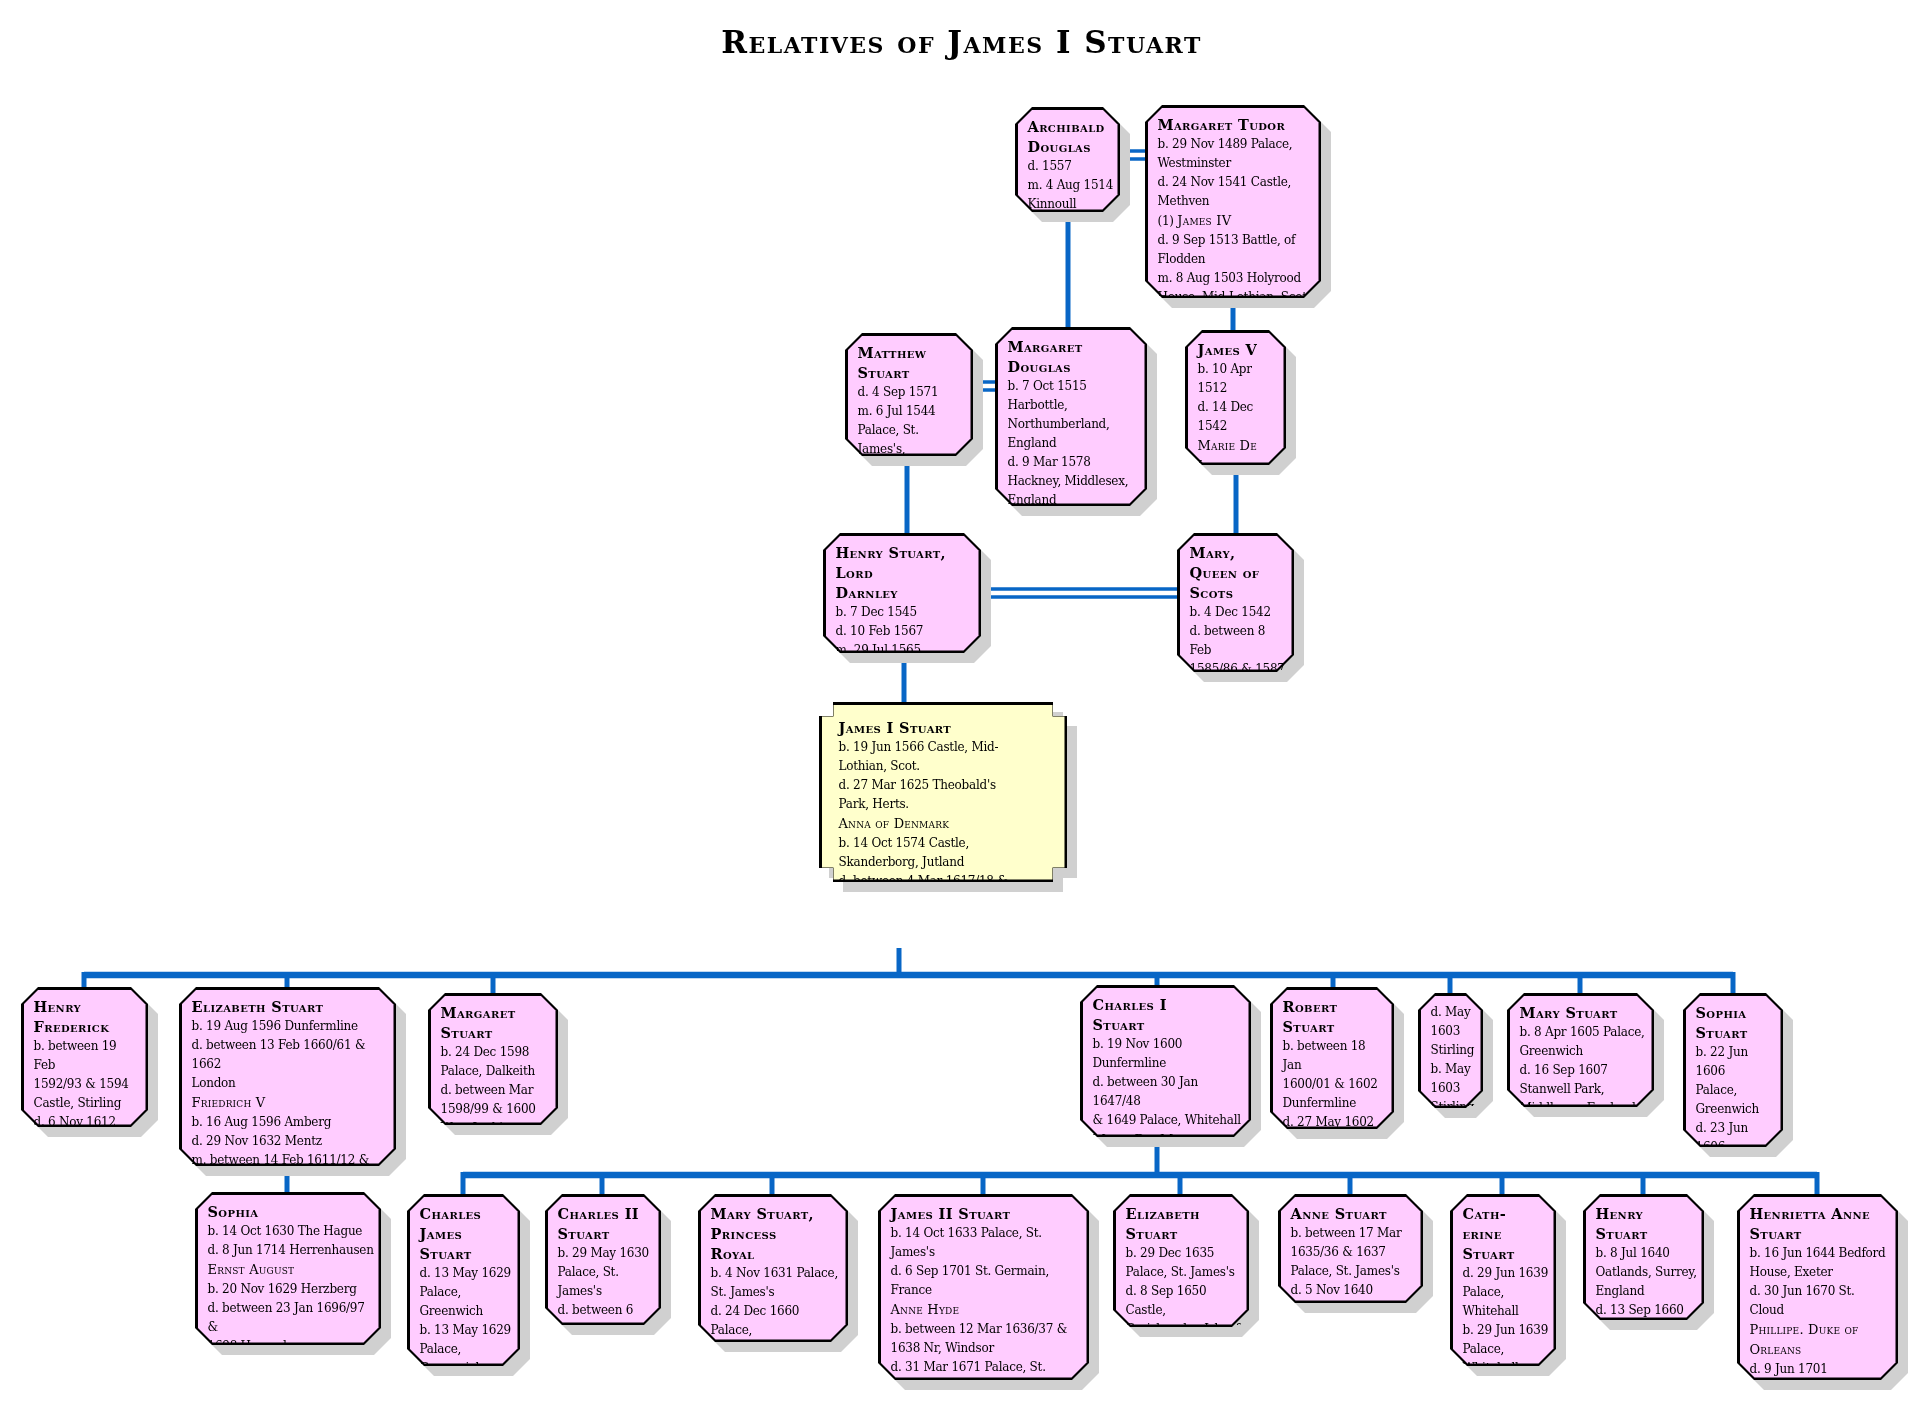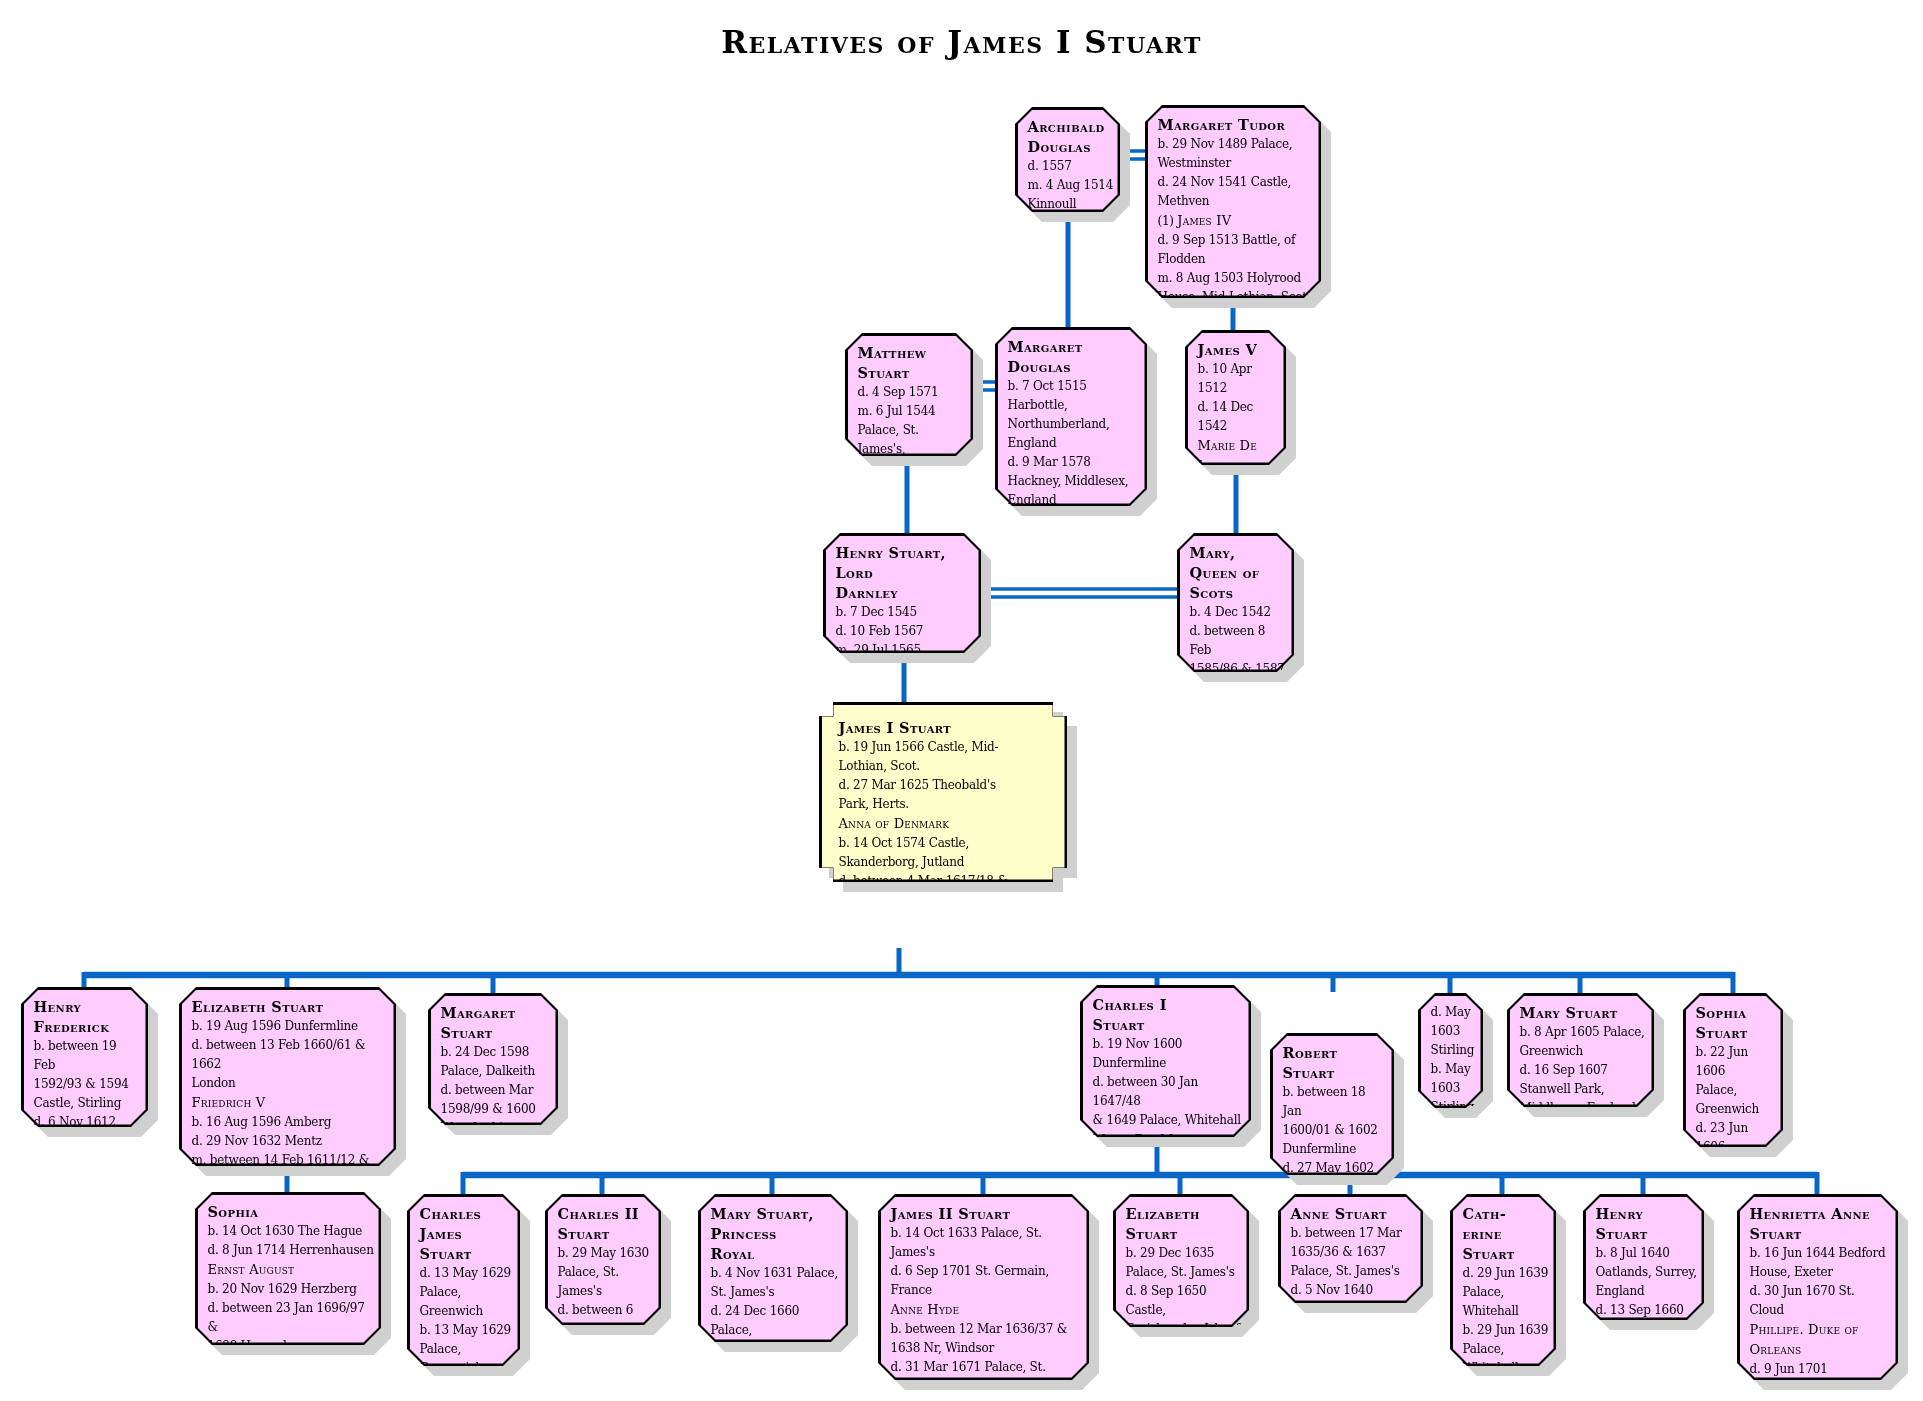--- a/index.html
+++ b/index.html
@@ -250,21 +250,21 @@
         <div class="content">
           <div class="pname">Charles I</div>
           <div class="pname">Stuart</div>
           <div class="pline">b. 19 Nov 1600</div>
           <div class="pline">Dunfermline</div>
           <div class="pline">d. between 30 Jan 1647/48</div>
           <div class="pline">&amp; 1649 Palace, Whitehall</div>
           <div class="pline"><div class="psub" style="display: inline;">Marie Dei Medici</div></div>
         </div>
       </div>
-      <div class="node" style="left: 1270px; top: 987px; width: 124px; height: 142px; margin-top: 46px;">
+      <div class="node" style="left: 1270px; top: 987px; width: 124px; height: 142px;">
         <div class="b-shadow oct"></div>
         <div class="b-border oct"></div>
         <div class="b-fill oct-in"></div>
         <div class="content">
           <div class="pname">Robert</div>
           <div class="pname">Stuart</div>
           <div class="pline">b. between 18 Jan</div>
           <div class="pline">1600/01 &amp; 1602</div>
           <div class="pline">Dunfermline</div>
           <div class="pline">d. 27 May 1602</div>

